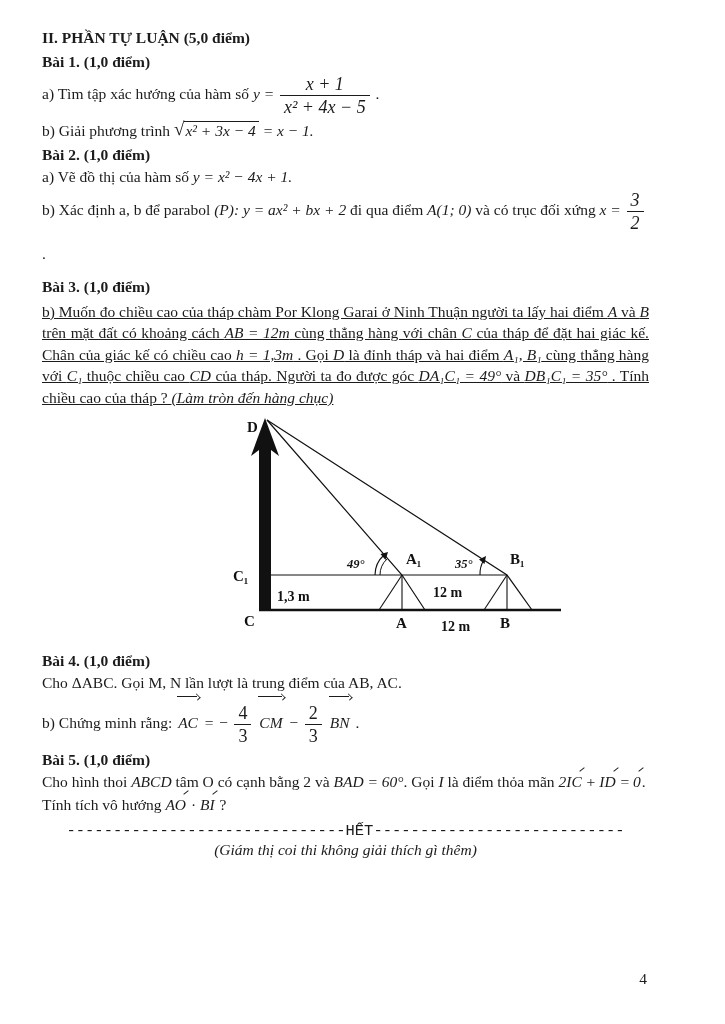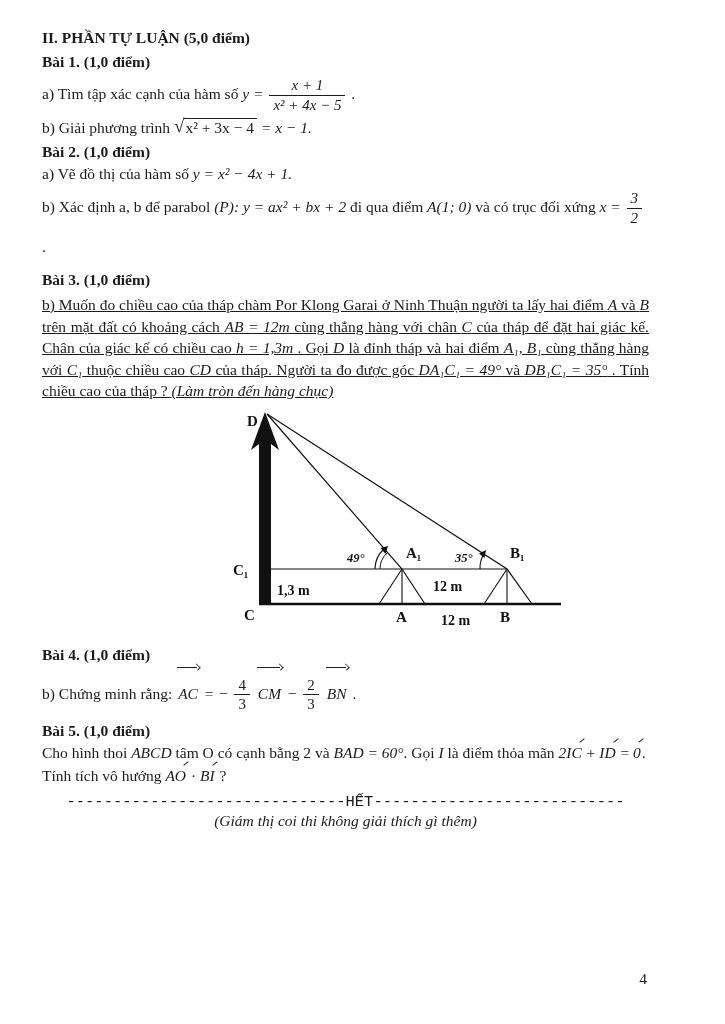--- a/index.html
+++ b/index.html
@@ -8,28 +8,28 @@
     font-family:"Liberation Serif","DejaVu Serif",serif;
     color:#1b1b1b; font-size:15.5px; overflow:hidden;
   }
   .content { padding:26px 40px 0 42px; }
   p { margin:0; }
   .b { font-weight:bold; }
   .line { margin:1px 0; line-height:22px; }
   .hline { margin:2px 0 1px; line-height:21px; }
   .m { font-style:italic; }
   
-  .frac { display:inline-block; vertical-align:middle; text-align:center; line-height:1.12; font-size:15px; margin:0 2px; }
+  .frac { display:inline-block; vertical-align:middle; text-align:center; line-height:1.12; font-size:18px; margin:0 2px; }
   .fnum { display:block; padding:0 4px 1px; border-bottom:1.1px solid #1b1b1b; }
   .fden { display:block; padding:1px 4px 0; }
   .fracline { margin:2px 0; line-height:40px; }
   
   .sqrt { display:inline-block; white-space:nowrap; }
   .rad { font-size:19px; font-style:normal; display:inline-block; transform:translateY(-1px); }
-  .radicand { border-top:1.2px solid #1b1b1b; padding:0 3px 0 1px; }
+  .radicand { border-top:1.2px solid #1b1b1b; padding:0 3px 0 1px; font-style:italic; }
   
   .vec { position:relative; font-style:italic; display:inline-block; padding:4px 2px; margin-top:3px; }
   .vec::before { content:""; position:absolute; top:-3px; left:1px; right:3px; border-top:1.1px solid #1b1b1b; }
   .vec::after { content:""; position:absolute; top:-5.5px; right:0; width:5px; height:5px;
     border-top:1.1px solid #1b1b1b; border-right:1.1px solid #1b1b1b; transform:rotate(45deg) scale(1,.7); }
   
   .tick { position:relative; font-style:italic; display:inline-block; padding-right:1px; }
   .tick::after { content:""; position:absolute; top:-2px; right:-2px; width:6px;
     border-top:1.3px solid #1b1b1b; transform:rotate(-38deg); }
   .just { text-align:justify; line-height:21.5px; margin:4px 0 2px;text-decoration:underline; }
@@ -45,21 +45,21 @@
 </head>
 <body>
 
 <div class="page">
   <div class="content">
 
     <p class="b line">II. PHẦN TỰ LUẬN (5,0 điểm)</p>
     <p class="b hline">Bài 1. (1,0 điểm)</p>
 
     <div class="fracline">
-      <span>a) Tìm tập xác cạnh của hàm số</span>
+      <span>a) Tìm tập xác hướng của hàm số</span>
       <span class="m">y =</span>
       <span class="frac"><span class="fnum m">x + 1</span><span class="fden m">x² + 4x − 5</span></span>
       <span>.</span>
     </div>
 
     <div class="line">
       <span>b) Giải phương trình</span>
       <span class="sqrt"><span class="rad">√</span><span class="radicand">x² + 3x − 4</span></span>
       <span class="m">= x − 1.</span>
     </div>
@@ -120,20 +120,21 @@
       <text class="fig-label" x="171" y="216">A</text>
       <text class="fig-label" x="275" y="216">B</text>
       <text class="fig-ang" x="122" y="156">49°</text>
       <text class="fig-ang" x="230" y="156">35°</text>
       <text class="fig-meas" x="52" y="189">1,3 m</text>
       <text class="fig-meas" x="208" y="185">12 m</text>
       <text class="fig-meas" x="216" y="219">12 m</text>
     </svg>
 
     <p class="b hline">Bài 4. (1,0 điểm)</p>
+    <p class="line">Cho ΔABC. Gọi M, N lần lượt là trung điểm của AB, AC.</p>
 
 
     <div class="fracline">
       <span>b) Chứng minh rằng:</span>
       <span class="vec">AC</span>
       <span class="m">= −</span>
       <span class="frac"><span class="fnum">4</span><span class="fden">3</span></span>
       <span class="vec">CM</span>
       <span class="m">−</span>
       <span class="frac"><span class="fnum">2</span><span class="fden">3</span></span>

